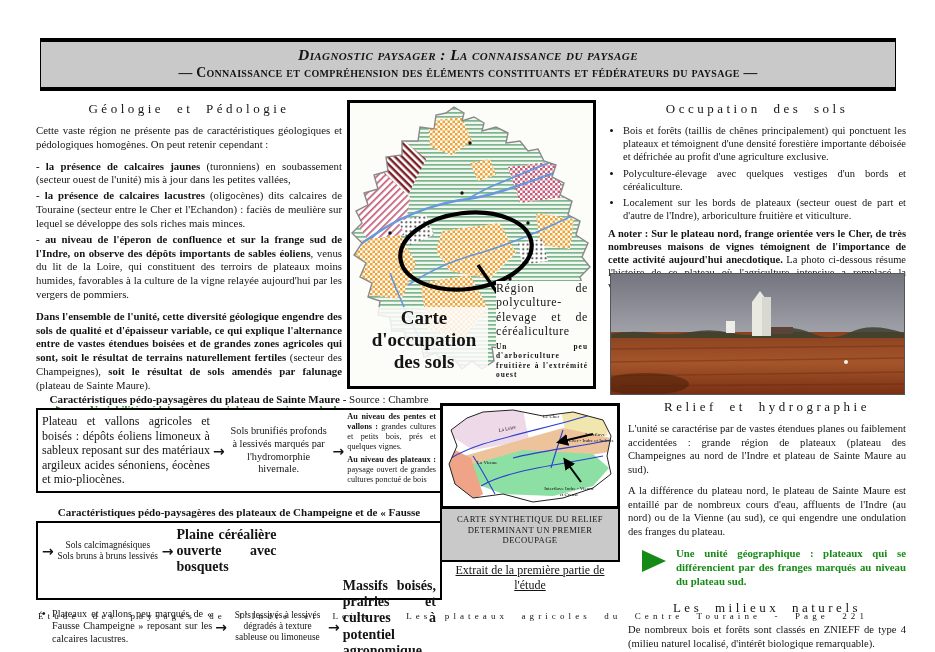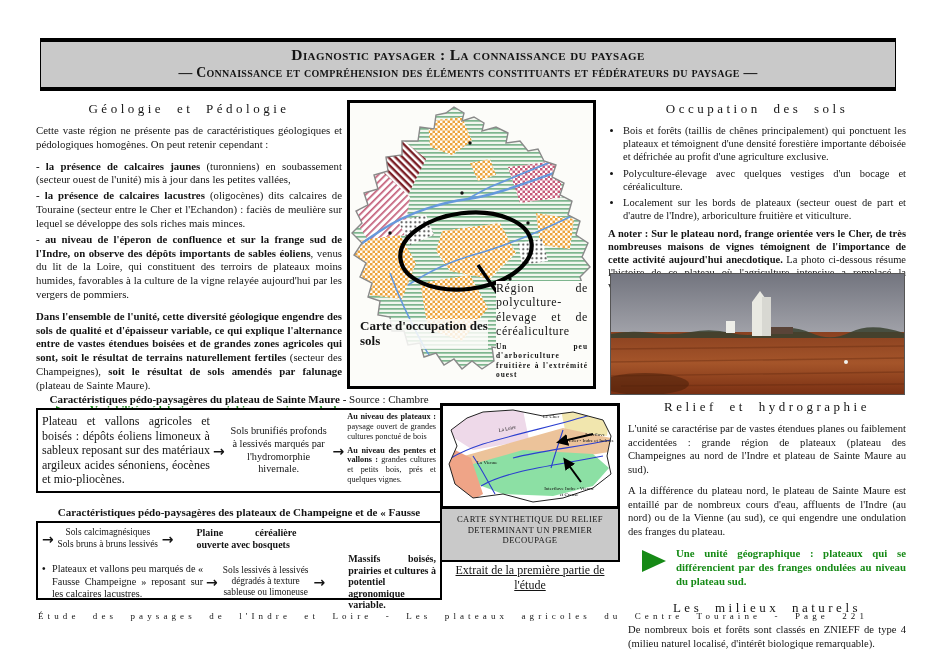--- a/index.html
+++ b/index.html
@@ -9,40 +9,40 @@
   }
   .abs{position:absolute;}
   .b{font-weight:bold;}
 
   
   .doc-header{
     left:40px;top:38px;width:856px;box-sizing:border-box;text-align:center;
     background:#c9c9c9;border-left:1px solid #000;border-right:1px solid #000;
     border-top:4px solid #000;border-bottom:4px solid #000;padding:4px 6px 6px 6px;
   }
-  .doc-header .l1{font-size:15.5px;font-weight:bold;font-variant:small-caps;letter-spacing:.4px;}
+  .doc-header .l1{font-size:15.5px;font-weight:bold;font-variant:small-caps;letter-spacing:.4px;font-style:italic;}
   .doc-header .l2{font-size:13.8px;font-weight:bold;font-variant:small-caps;letter-spacing:.3px;margin-top:1px;}
 
   .sec-title{font-weight:normal;font-size:13px;letter-spacing:3.5px;word-spacing:6px;text-align:center;margin:0 0 7px 0;}
 
   .body-text{font-size:10.8px;line-height:1.28;text-align:justify;}
   .body-text p{margin:0 0 2px 0;}
   .mt{margin-top:8px !important;}
 
   .note-row{display:flex;gap:10px;margin-top:9px;padding-left:20px;align-items:flex-start;}
   .tri{width:0;height:0;border-left:24px solid #168a16;border-top:11px solid transparent;border-bottom:11px solid transparent;flex:0 0 auto;margin-top:4px;}
   .note-text{color:#168a16;font-weight:bold;font-size:10.8px;line-height:1.3;text-align:justify;}
 
   
   .left-col{left:36px;top:101px;width:306px;}
 
   
   .map-box{left:347px;top:100px;width:249px;height:289px;box-sizing:border-box;border:3px solid #000;background:#fcfcf9;}
   .map-box svg{position:absolute;left:0;top:0;}
-  .map-title{position:absolute;left:10px;top:216px;width:128px;text-align:left;font-weight:bold;font-size:13px;line-height:1.15;background:rgba(252,252,249,.85);}
+  .map-title{position:absolute;left:10px;top:204px;width:128px;text-align:center;font-weight:bold;font-size:19px;line-height:1.15;background:rgba(252,252,249,.85);}
   .map-source{position:absolute;left:6px;bottom:6px;width:136px;font-size:10px;line-height:1.25;text-align:justify;background:rgba(252,252,249,.85);}
   .map-annot{position:absolute;right:5px;bottom:6px;width:92px;background:#fcfcf9;}
   .map-annot .a1{font-size:12px;line-height:1.2;text-align:justify;letter-spacing:.6px;}
   .map-annot .a2{font-size:7.4px;font-weight:bold;letter-spacing:1px;line-height:1.3;margin-top:3px;text-align:justify;}
 
   
   .right-col{left:608px;top:101px;width:298px;}
   .right-col ul{margin:0;padding:0 0 0 15px;}
   .right-col li{font-size:10.5px;line-height:1.26;text-align:justify;margin-bottom:3px;}
   .right-note{font-size:10.5px;line-height:1.26;text-align:justify;margin-top:4px;}
@@ -58,21 +58,21 @@
   .tbl .c{box-sizing:border-box;}
   .tbl .arrow{font-weight:bold;font-size:14px;flex:0 0 auto;font-family:"DejaVu Sans",sans-serif;}
   .t1c1{width:178px;font-size:12px;line-height:1.22;text-align:justify;}
   .t1c2{width:108px;font-size:10.3px;line-height:1.22;text-align:center;}
   .t1c3{width:94px;font-size:8.2px;line-height:1.2;text-align:justify;}
   .t1c3 .item{margin-bottom:4px;}
   .trow{display:flex;align-items:center;gap:3px;}
   .t2c1{width:182px;font-size:10.2px;line-height:1.2;text-align:justify;padding-left:10px;position:relative;}
   .t2c1::before{content:"\2022";position:absolute;left:0;top:0;font-weight:bold;}
   .t2c2{width:102px;font-size:9.4px;line-height:1.2;text-align:center;}
-  .t2c3{width:100px;font-size:10px;line-height:1.15;font-weight:bold;text-align:justify;margin-left:20px;}
+  .t2c3{width:100px;font-size:14px;line-height:1.15;font-weight:bold;text-align:justify;}
 
   
   .relief-box{left:440px;top:403px;width:180px;height:106px;box-sizing:border-box;border:3px solid #000;background:#fff;}
   .relief-caption{left:440px;top:509px;width:180px;height:53px;box-sizing:border-box;border:2px solid #000;border-top:none;background:#c9c9c9;text-align:center;padding-top:5px;}
   .relief-caption .c1{font-size:8.6px;letter-spacing:.4px;line-height:1.25;}
   .relief-caption .c2{font-size:12px;text-decoration:underline;margin-top:17px;}
 
   
   .right-col2{left:628px;top:399px;width:278px;}
   .right-col2 .body-text{font-size:10.6px;}
@@ -174,21 +174,21 @@
   <div class="map-annot">
     <div class="a1">Région de polyculture-élevage et de céréaliculture</div>
     <div class="a2">Un peu d'arboriculture fruitière à l'extrémité ouest</div>
   </div>
 </div>
 
 <div class="abs right-col">
   <div class="sec-title">Occupation des sols</div>
   <ul>
     <li>Bois et forêts (taillis de chênes principalement) qui ponctuent les plateaux et témoignent d'une densité forestière importante déboisée et défrichée au profit d'une agriculture exclusive.</li>
-    <li>Polyculture-élevage avec quelques vestiges d'un bocage et céréaliculture.</li>
+    <li>Polyculture-élevage avec quelques vestiges d'un bords et céréaliculture.</li>
     <li>Localement sur les bords de plateaux (secteur ouest de part et d'autre de l'Indre), arboriculture fruitière et viticulture.</li>
   </ul>
   <div class="right-note"><span class="b">A noter : Sur le plateau nord, frange orientée vers le Cher, de très nombreuses maisons de vignes témoignent de l'importance de cette activité aujourd'hui anecdotique.</span><span> La photo ci-dessous résume l'histoire de ce plateau où l'agriculture intensive a remplacé la viticulture.</span></div>
 </div>
 
 <div class="abs photo-frame">
   <svg width="293" height="120" viewBox="0 0 293 120">
     <defs>
       <linearGradient id="sky" x1="0" y1="0" x2="0" y2="1">
         <stop offset="0" stop-color="#73757f"></stop>
@@ -221,22 +221,22 @@
   </svg>
 </div>
 
 <div class="abs tbl-caption cap1"><span class="b">Caractéristiques pédo-paysagères du plateau de Sainte Maure - </span><span>Source : Chambre d'agriculture</span></div>
 <div class="abs tbl tbl1">
   <div class="c t1c1">Plateau et vallons agricoles et boisés : dépôts éoliens limoneux à sableux reposant sur des matériaux argileux acides sénoniens, éocènes et mio-pliocènes.</div>
   <div class="arrow">→</div>
   <div class="c t1c2">Sols brunifiés profonds à lessivés marqués par l'hydromorphie hivernale.</div>
   <div class="arrow">→</div>
   <div class="c t1c3">
+    <div class="item"><span class="b">Au niveau des pentes et vallons :</span><span> grandes cultures et petits bois, prés et quelques vignes.</span></div>
     <div class="item"><span class="b">Au niveau des plateaux :</span><span> paysage ouvert de grandes cultures ponctué de bois</span></div>
-    <div class="item"><span class="b">Au niveau des pentes et vallons :</span><span> grandes cultures et petits bois, prés et quelques vignes.</span></div>
   </div>
 </div>
 
 <div class="abs tbl-caption cap2">Caractéristiques pédo-paysagères  des plateaux de Champeigne et de « Fausse Champeigne »</div>
 <div class="abs tbl tbl2">
   <div class="trow">
     <div class="arrow">→</div>
     <div class="c t2c2">Sols calcimagnésiques Sols bruns à bruns lessivés</div>
     <div class="arrow">→</div>
     <div class="c t2c3">Plaine céréalière ouverte avec bosquets</div>
@@ -296,21 +296,21 @@
 </div>
 
 <div class="abs right-col2">
   <div class="sec-title">Relief et hydrographie</div>
   <div class="body-text">
     <p>L'unité se caractérise par de vastes étendues planes ou faiblement accidentées : grande région de plateaux (plateau des Champeignes au nord de l'Indre et plateau de Sainte Maure au sud).</p>
     <p class="mt">A la différence du plateau nord, le plateau de Sainte Maure est entaillé par de nombreux cours d'eau, affluents de l'Indre (au nord) ou de la Vienne (au sud), ce qui engendre une ondulation des franges du plateau.</p>
   </div>
   <div class="note-row">
     <div class="tri"></div>
-    <div class="note-text">Une unité géographique : plateaux qui se différencient par des franges ondulées au niveau du plateau sud.</div>
+    <div class="note-text">Une unité géographique : plateaux qui se différencient par des franges marqués au niveau du plateau sud.</div>
   </div>
   <div class="milieux">
     <div class="sec-title">Les milieux naturels</div>
     <div class="body-text">
       <p>De nombreux bois et forêts sont classés en ZNIEFF de type 4 (milieu naturel localisé, d'intérêt biologique remarquable).</p>
     </div>
   </div>
 </div>
 
 <div class="abs footer">Étude des paysages de l'Indre et Loire - Les plateaux agricoles du Centre Touraine - Page 221</div>

